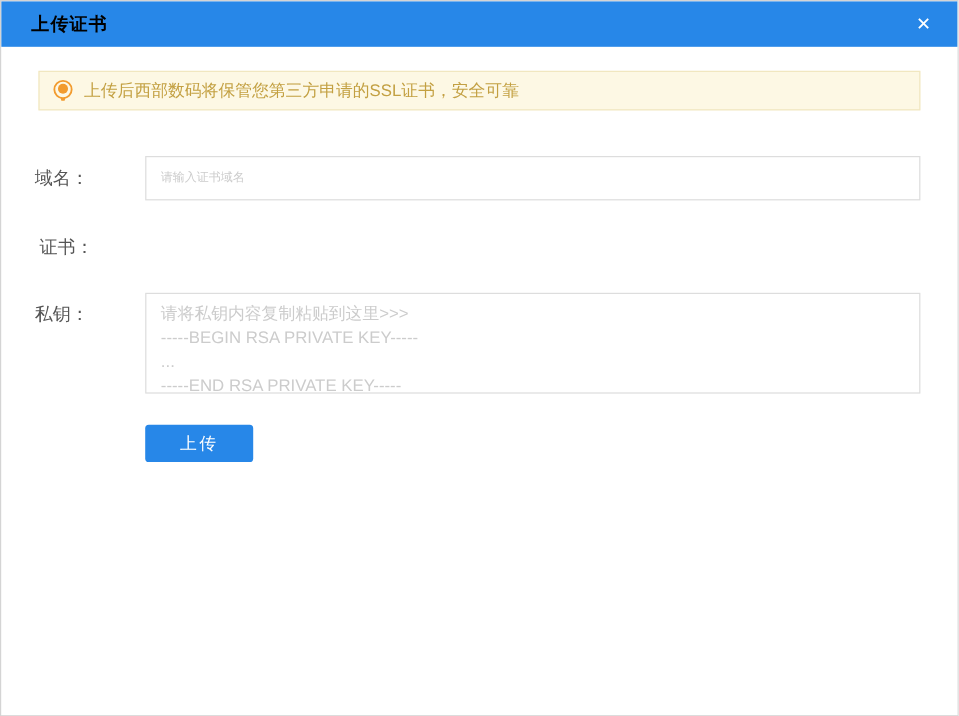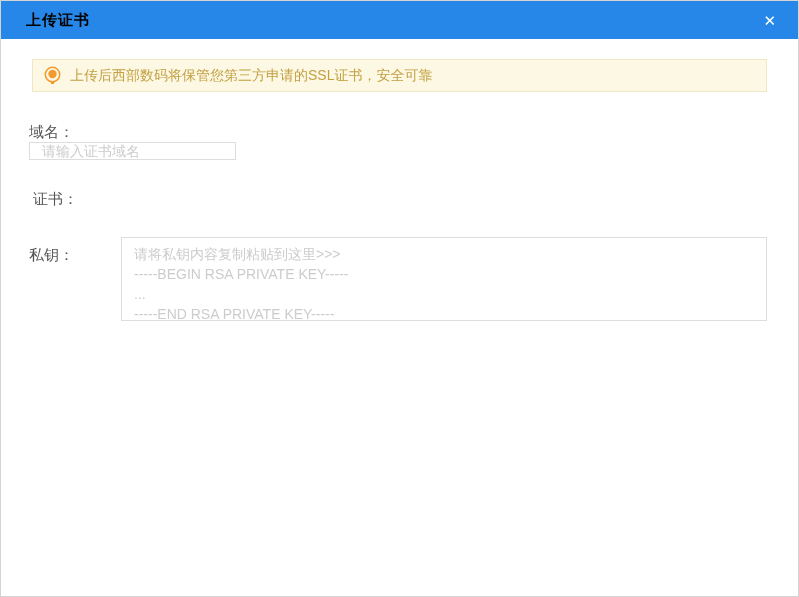--- a/index.html
+++ b/index.html
@@ -51,42 +51,42 @@
     color: var(--notice-text, #c3a042);
     font-size: 14px;
   }
   .bulb { display: inline-flex; flex: none; }
 
   .row {
     display: flex;
     align-items: flex-start;
     margin: 0 31px 0 28px;
   }
-  .row-domain { margin-top: 22px; flex-direction: column; }
+  .row-domain { margin-top: 38px; }
   .row-cert   { margin-top: 21px; margin-left: 32px; }
   .row-pk     { margin-top: 28px; justify-content: center; }
   .row-submit { margin-top: 26px; }
 
   .field-label {
     width: 92px;
     flex: none;
     font-size: 15px;
     color: #555555;
     padding-top: 9px;
   }
   .label-spacer { width: 92px; flex: none; }
 
   .field-col { flex: 1; min-width: 0; }
 
   .text-input {
     flex: 1;
     height: 37px;
     border: 1px solid #dddddd;
     padding: 0 12px;
-    font-size: 14px;
+    font-size: 10px;
     color: #555555;
     font-family: inherit;
     outline: none;
     background: #fff;
   }
 
   textarea {
     display: block;
     width: 100%;
     border: 1px solid #dddddd;
@@ -157,14 +157,18 @@
   <div class="row row-pk">
     <label class="field-label">私钥：</label>
     <div class="field-col">
       <textarea class="pk-textarea" placeholder="请将私钥内容复制粘贴到这里&gt;&gt;&gt;
 -----BEGIN RSA PRIVATE KEY-----
 ...
 -----END RSA PRIVATE KEY-----" style=""></textarea>
     </div>
   </div>
 
+  <div class="row row-submit">
+    <span class="label-spacer"></span>
+    <button class="upload-btn">上传</button>
+  </div>
 
 </div>
 
 </body></html>

